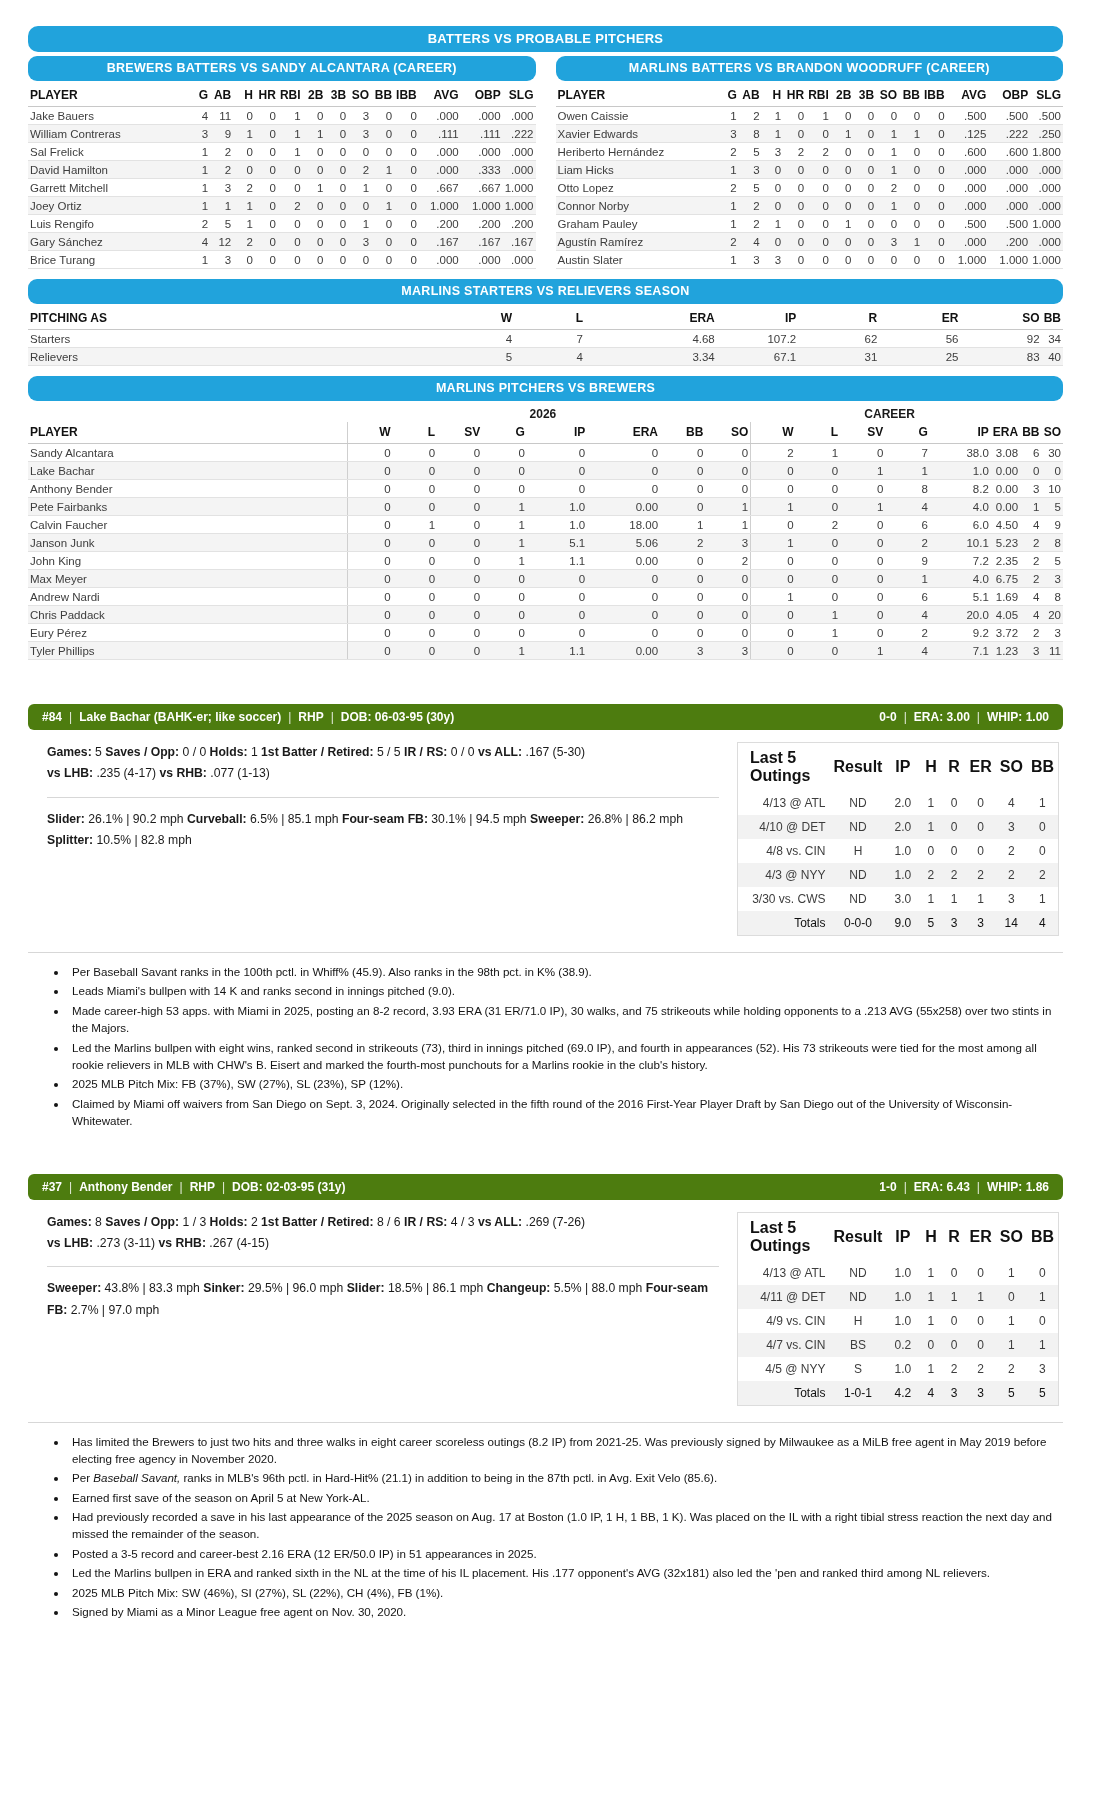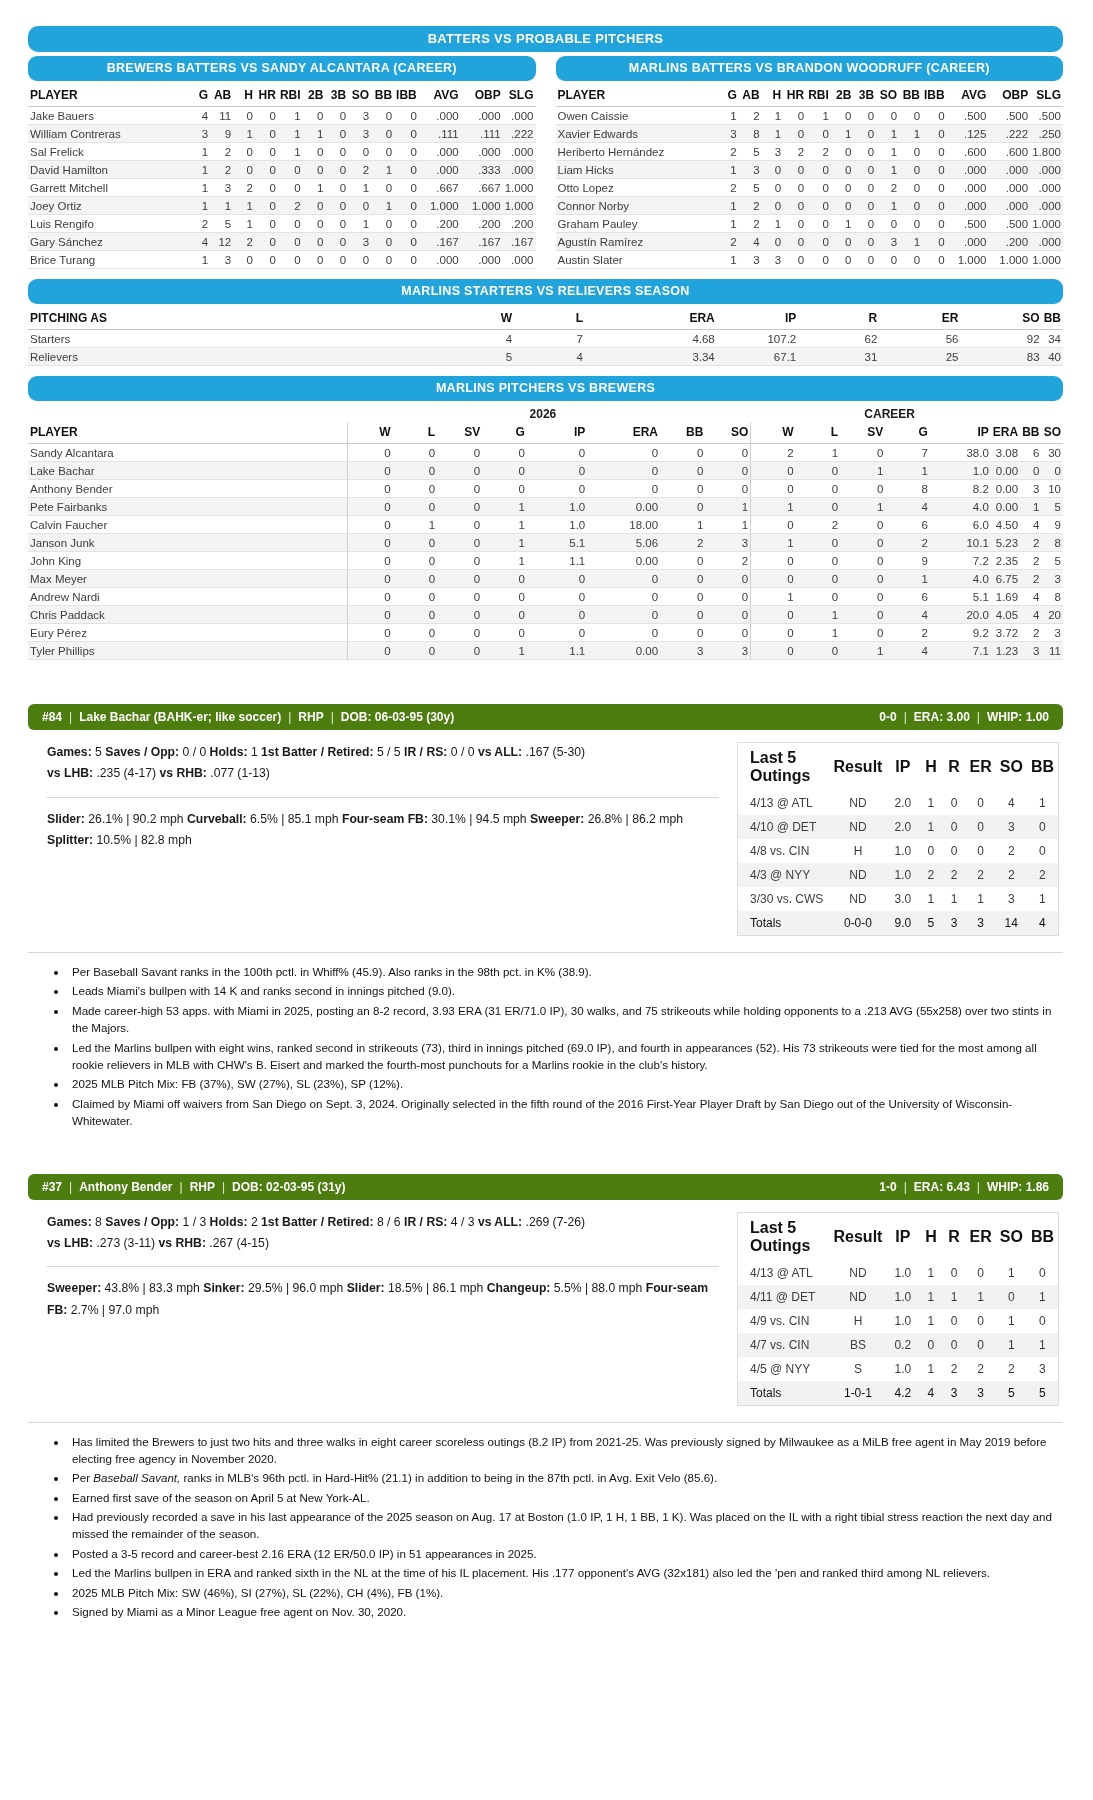--- a/index.html
+++ b/index.html
@@ -119,21 +119,21 @@
     padding: 6px 4px;
     color: #111;
   }
   table.last5 th.opp { text-align: left; padding-left: 12px; }
   table.last5 td {
     font-size: 12px;
     text-align: center;
     padding: 5px 4px;
     color: #3d3d3d;
   }
-  table.last5 td.opp { text-align: left; padding-left: 12px; }
+  table.last5 td.opp { text-align: right; padding-left: 12px; }
   table.last5 tbody tr:nth-child(even) { background: #f2f2f2; }
   table.last5 tr.totals td { font-weight: normal; color: #111; }
   table.last5 col.c-opp { width: 30%; }
   table.last5 col.c-res { width: 17%; }
   table.last5 col.c-ip { width: 11%; }
   table.last5 col.c-n { width: 7.5%; }
 
   .notes-rule { border-top: 1px solid #d7d7d7; margin: 16px 0 10px 0; }
   ul.notes { margin: 0; padding: 0 0 0 40px; }
   ul.notes li {

